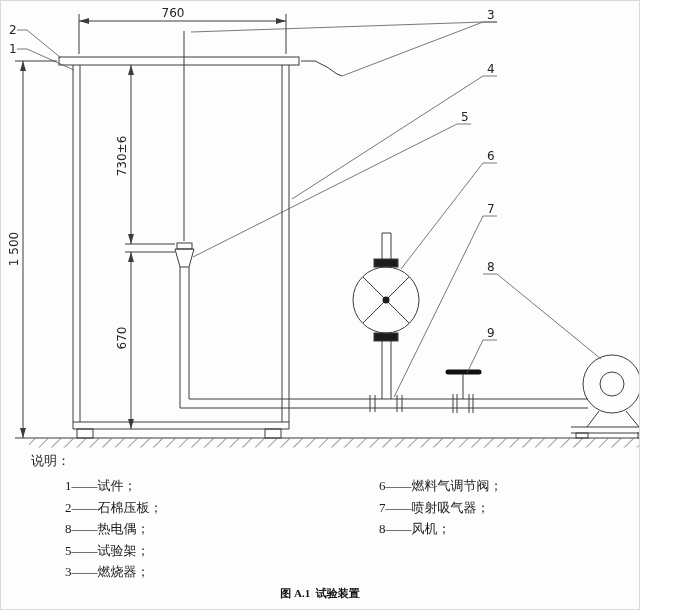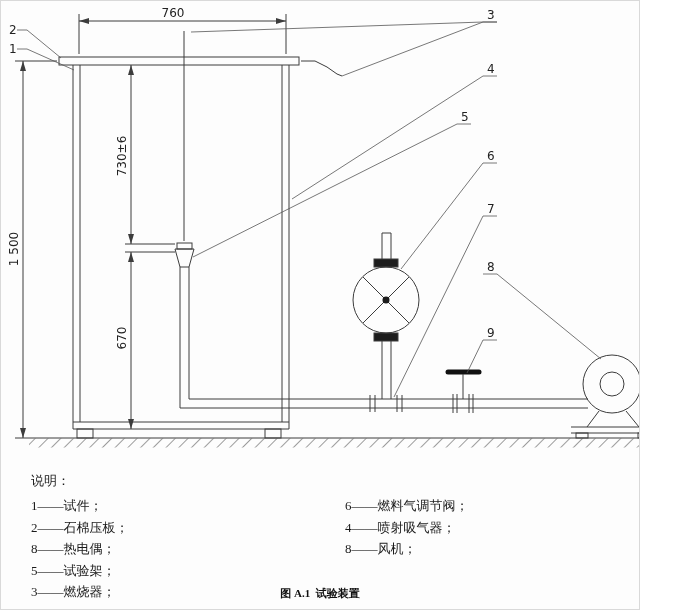--- a/index.html
+++ b/index.html
@@ -3,24 +3,24 @@
 <meta charset="utf-8">
 <style>
   * { margin:0; padding:0; box-sizing:border-box; }
   html,body { width:700px; height:610px; background:#fff; }
   body { font-family:"Liberation Sans","DejaVu Sans",sans-serif; }
   .page { position:relative; width:640px; height:610px; background:#fdfdfd; border:1px solid #d9d9d9; overflow:hidden; }
   svg.diagram { position:absolute; top:0; left:0; display:block; }
   svg text { font-family:"DejaVu Sans","Liberation Sans",sans-serif; font-size:12px; fill:#222; }
   .legend { position:absolute; left:30px; top:450px; font-size:13px; color:#1a1a1a;
             font-family:"Liberation Serif","DejaVu Serif",serif; }
-  .legend-title { line-height:20px; margin-bottom:4px;margin-top:20px; }
+  .legend-title { line-height:20px; margin-bottom:4px; }
   .legend-cols { display:flex; }
   .col { display:flex; flex-direction:column; }
-  .col-left { width:314px; }
+  .col-left { width:314px;margin-left:34px; }
   .legend-item { line-height:21.5px; white-space:pre; }
   .caption { position:absolute; top:585px; left:0; width:100%; text-align:center;
              font-weight:bold; font-size:11px; color:#111; white-space:pre;
              font-family:"Liberation Serif","DejaVu Serif",serif; }
 </style>
 </head>
 <body>
 
 <div class="page">
 
@@ -179,20 +179,20 @@
     <div class="legend-cols">
       <div class="col col-left">
         <div class="legend-item">1——试件；</div>
         <div class="legend-item">2——石棉压板；</div>
         <div class="legend-item">8——热电偶；</div>
         <div class="legend-item">5——试验架；</div>
         <div class="legend-item">3——燃烧器；</div>
       </div>
       <div class="col">
         <div class="legend-item">6——燃料气调节阀；</div>
-        <div class="legend-item">4——喷射吸气器；</div>
+        <div class="legend-item">7——喷射吸气器；</div>
         <div class="legend-item">8——风机；</div>
       </div>
     </div>
   </div>
 
   <div class="caption">图 A.1  试验装置</div>
 </div>
 
 </body></html>

